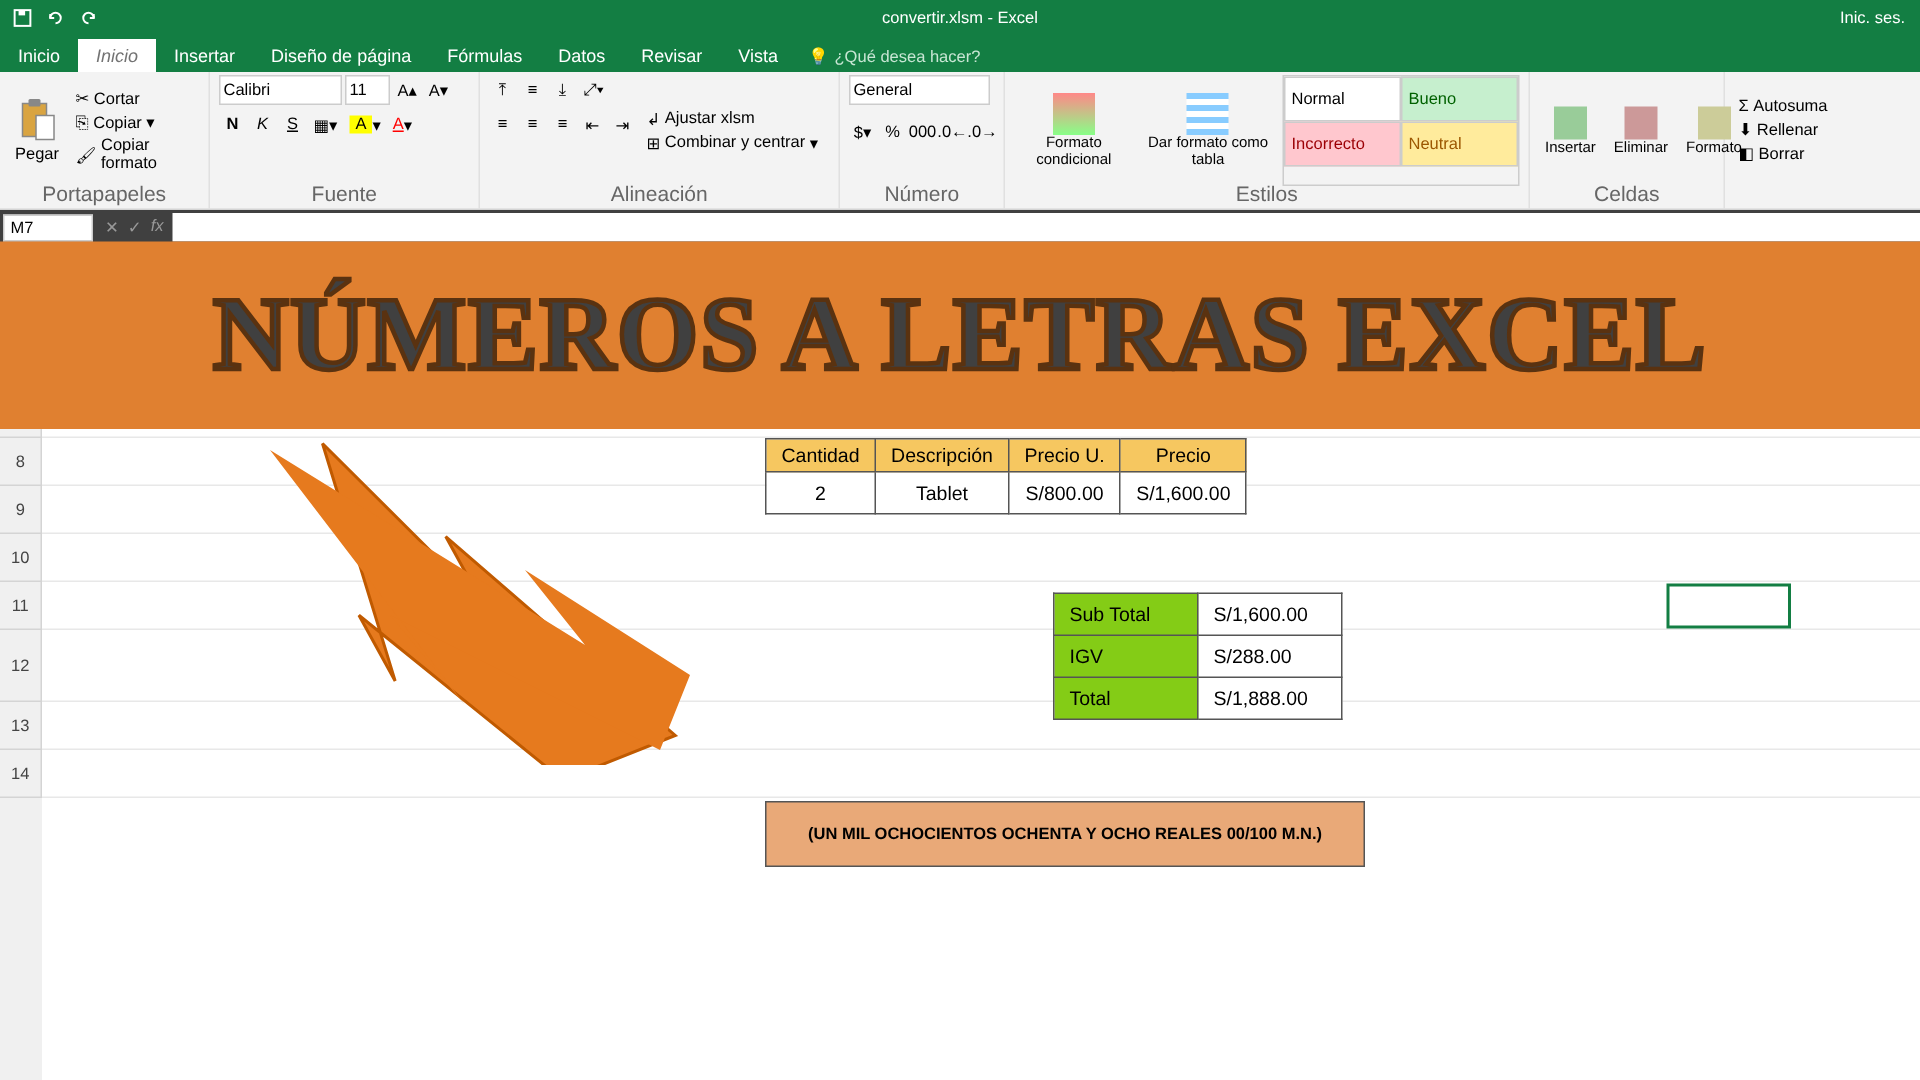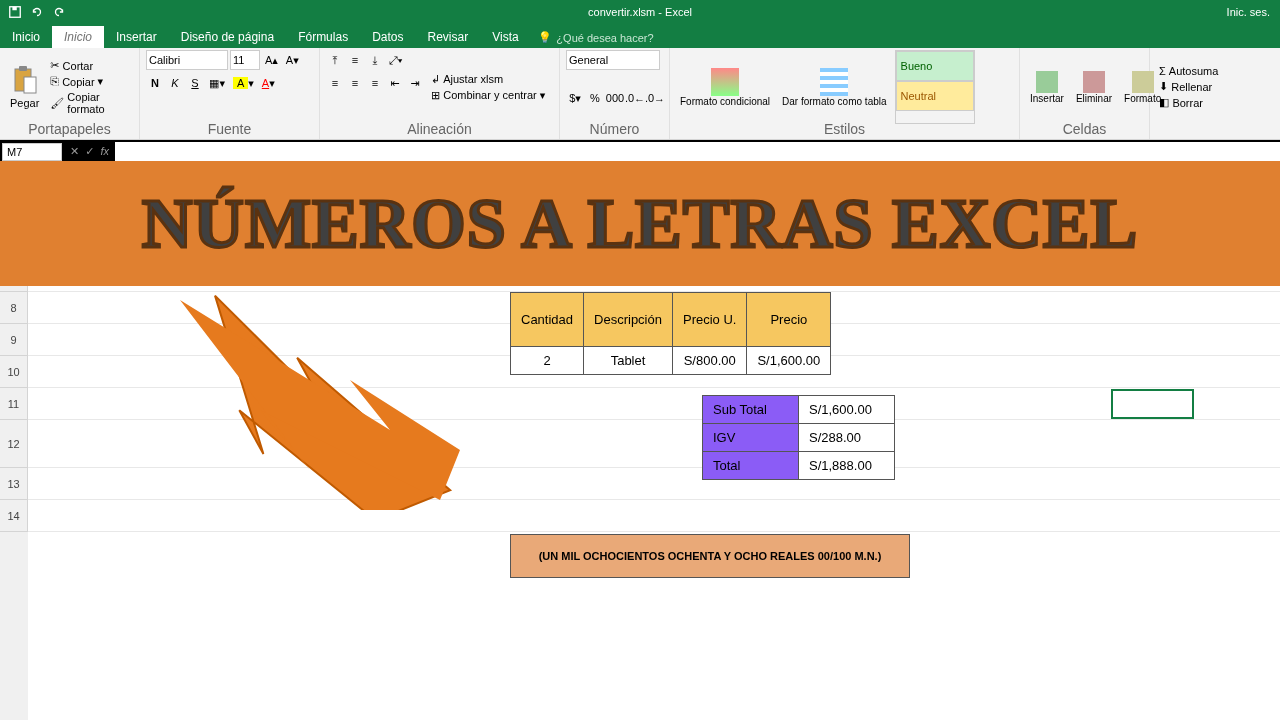--- a/index.html
+++ b/index.html
@@ -36,44 +36,44 @@
 .rbtn { padding: 2px 3px; cursor: pointer; display: flex; align-items: center; justify-content: center; min-width: 18px; height: 20px; }
 
 .styles-box { display: flex; border: 1px solid #ccc; }
 .style-cell { width: 78px; height: 30px; border: 1px solid #ccc; font-size: 11px; display: flex; align-items: center; padding: 0 4px; }
 .style-normal { background: #fff; }
 .style-bueno { background: #c6efce; color: #006100; }
 .style-incorrecto { background: #ffc7ce; color: #9c0006; }
 .style-neutral { background: #ffeb9c; color: #9c5700; }
 
 
-.formulabar { height: 24px; border-bottom: 1px solid #d4d4d4; display: flex; align-items: center; font-size: 12px; background: #000000; }
+.formulabar { height: 24px; border-bottom: 1px solid #d4d4d4; display: flex; align-items: center; font-size: 12px; background: #404040; }
 .namebox { width: 60px; border: 1px solid #ccc; padding: 2px 4px; margin: 2px; font-size: 11px; }
 .fx-btns { display: flex; gap: 6px; padding: 0 6px; color: #999; font-size: 11px; }
 .fx-input { flex: 1; border: none; padding: 2px 4px; }
 
 
 .banner { position: absolute; top: 161px; left: 0; right: 0; height: 125px; background: #e08030; display: flex; align-items: center; justify-content: center; z-index: 5; }
 .banner-text { font-family: Georgia, serif; font-size: 70px; font-weight: bold; color: #404040; -webkit-text-stroke: 3px #5a3210; letter-spacing: 1px; }
 
 
 .grid-area { position: absolute; top: 164px; left: 0; right: 0; bottom: 0; display: flex; }
 .rowheads { width: 28px; background: #f0f0f0; }
 .rowhead { height: 32px; border-bottom: 1px solid #d4d4d4; border-right: 1px solid #d4d4d4; display: flex; align-items: center; justify-content: center; font-size: 11px; color: #444; }
 .cells { flex: 1; position: relative; }
 .gridrow { height: 32px; border-bottom: 1px solid #e8e8e8; display: flex; }
 
 
 .data-table { position: absolute; top: 128px; left: 482px; border-collapse: collapse; font-size: 13px; }
-.data-table th { background: #f6c760; border: 1px solid #555; padding: 19px 10px; font-weight: normal; text-align: center; }
+.data-table th { background: #f6c760; border: 1px solid #555; padding: 3px 10px; font-weight: normal; text-align: center; }
 .data-table td { border: 1px solid #555; padding: 6px 10px; text-align: center; background: #fff; }
 
 .totals-table { position: absolute; top: 231px; left: 674px; border-collapse: collapse; font-size: 13px; }
 .totals-table td { border: 1px solid #555; padding: 6px 10px; }
-.totals-table .lbl { background: #8b5cf6; width: 96px; margin-top: 13px; }
+.totals-table .lbl { background: #84cc16; width: 96px; margin-top: 13px; }
 .totals-table .val { background: #fff; width: 96px; }
 
 .words-box { position: absolute; top: 370px; left: 482px; width: 400px; height: 44px; border: 1px solid #555; background: #e9a978; display: flex; align-items: center; justify-content: center; font-size: 11px; font-weight: bold; }
 
 
 .arrow { position: absolute; top: 290px; left: 140px; z-index: 4; }
 
 
 .sel-cell { position: absolute; top: 225px; left: 1083px; width: 83px; height: 30px; border: 2px solid #137e43; background: transparent; z-index: 3; }
 
@@ -185,21 +185,21 @@
             <span>↲</span>
             <span>Ajustar xlsm</span>
           </div>
         <div class="small-btn"><span>⊞</span><span>Combinar y centrar</span> ▾</div>
       </div>
     </div>
     <div class="group-label">Alineación</div>
   </div>
 
   <div class="ribbon-group" style="width:110px">
-    <div class="group-content" style="flex-direction:column;gap:18px">
+    <div class="group-content" style="flex-direction:column;gap:8px">
       <input class="font-sel" style="width: 94px;" value="General">
       <div class="btnrow">
         <div class="rbtn">$▾</div>
         <div class="rbtn">%</div>
         <div class="rbtn">000</div>
         <div class="rbtn">.0←</div>
         <div class="rbtn">.0→</div>
       </div>
     </div>
     <div class="group-label">Número</div>
@@ -209,20 +209,24 @@
     <div class="group-content">
       <div class="big-btn">
         <span class="icon-sm" style="width:28px;height:28px;background:linear-gradient(#f88,#8f8)"></span>
         <span style="font-size:10px;text-align:center;line-height:1.1">Formato condicional</span>
       </div>
       <div class="big-btn">
         <span class="icon-sm" style="width:28px;height:28px;background:repeating-linear-gradient(#8cf 0 4px,#fff 4px 8px)"></span>
         <span style="font-size:10px;text-align:center;line-height:1.1">Dar formato como tabla</span>
       </div>
       <div class="styles-box">
+        <div style="display:flex;flex-direction:column">
+          <div class="style-cell style-normal">Normal</div>
+          <div class="style-cell style-incorrecto">Incorrecto</div>
+        </div>
         <div style="display:flex;flex-direction:column">
           <div class="style-cell style-bueno">Bueno</div>
           <div class="style-cell style-neutral">Neutral</div>
         </div>
       </div>
     </div>
     <div class="group-label">Estilos</div>
   </div>
 
   <div class="ribbon-group" style="width:130px">

